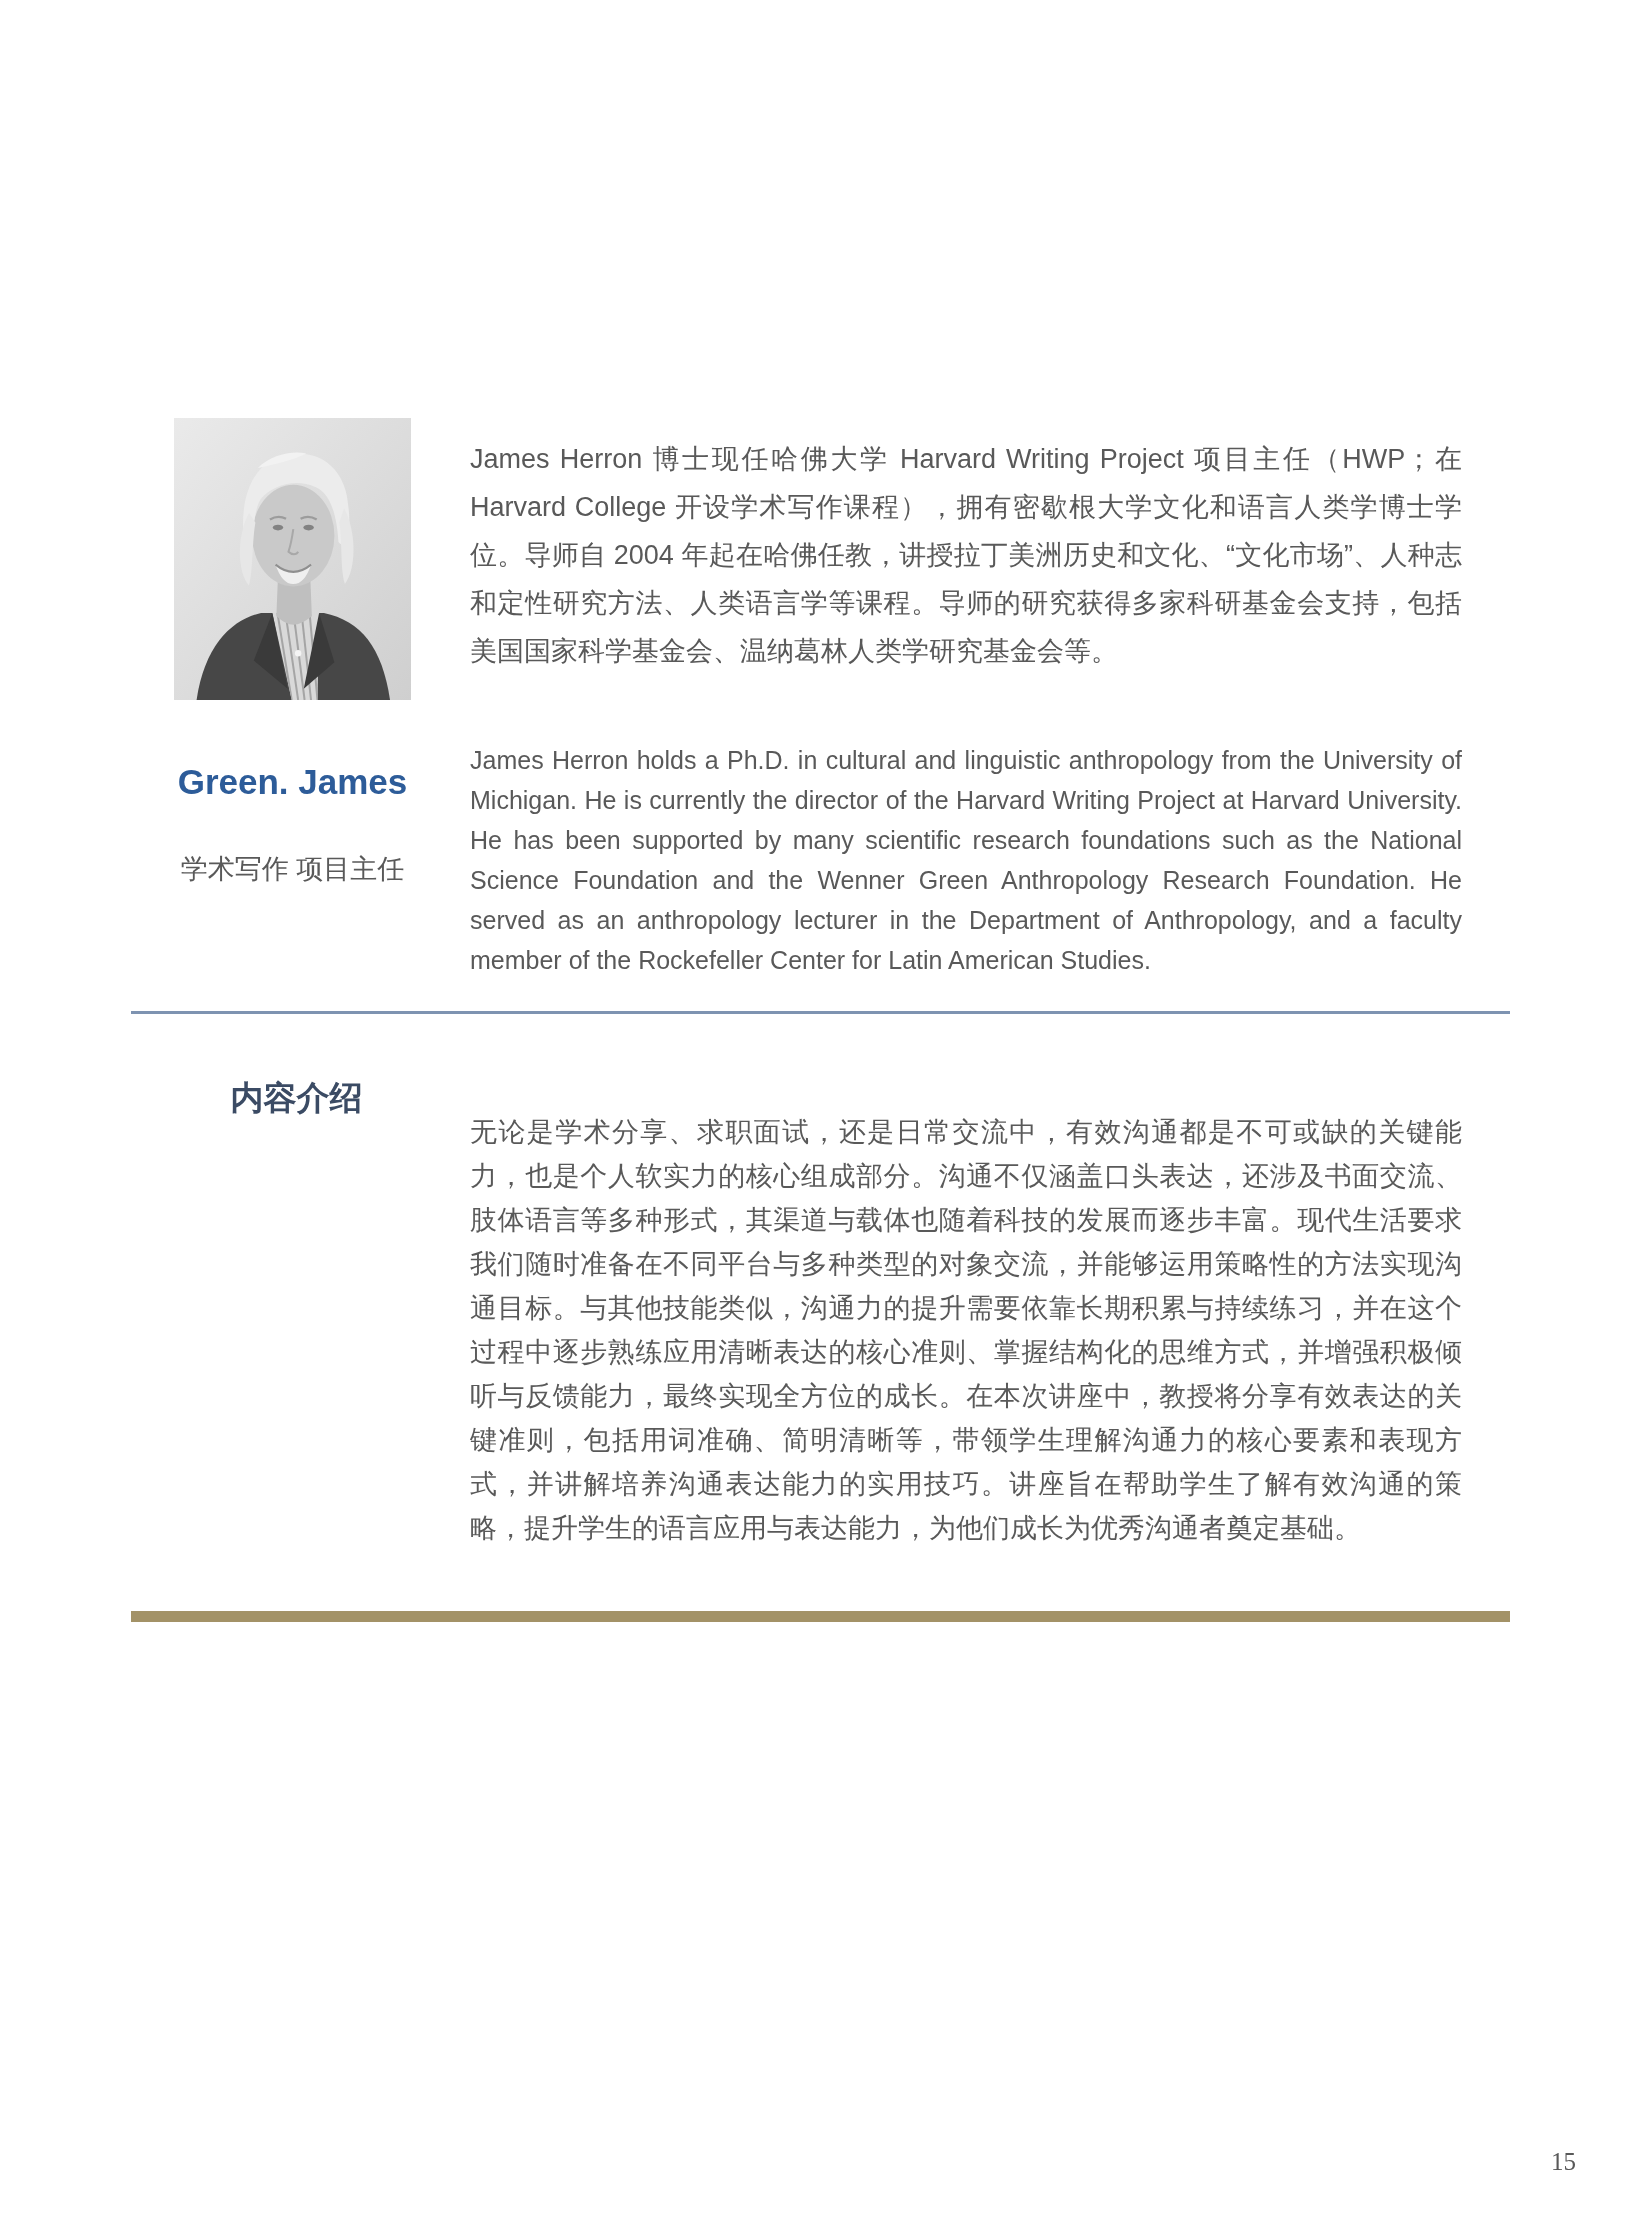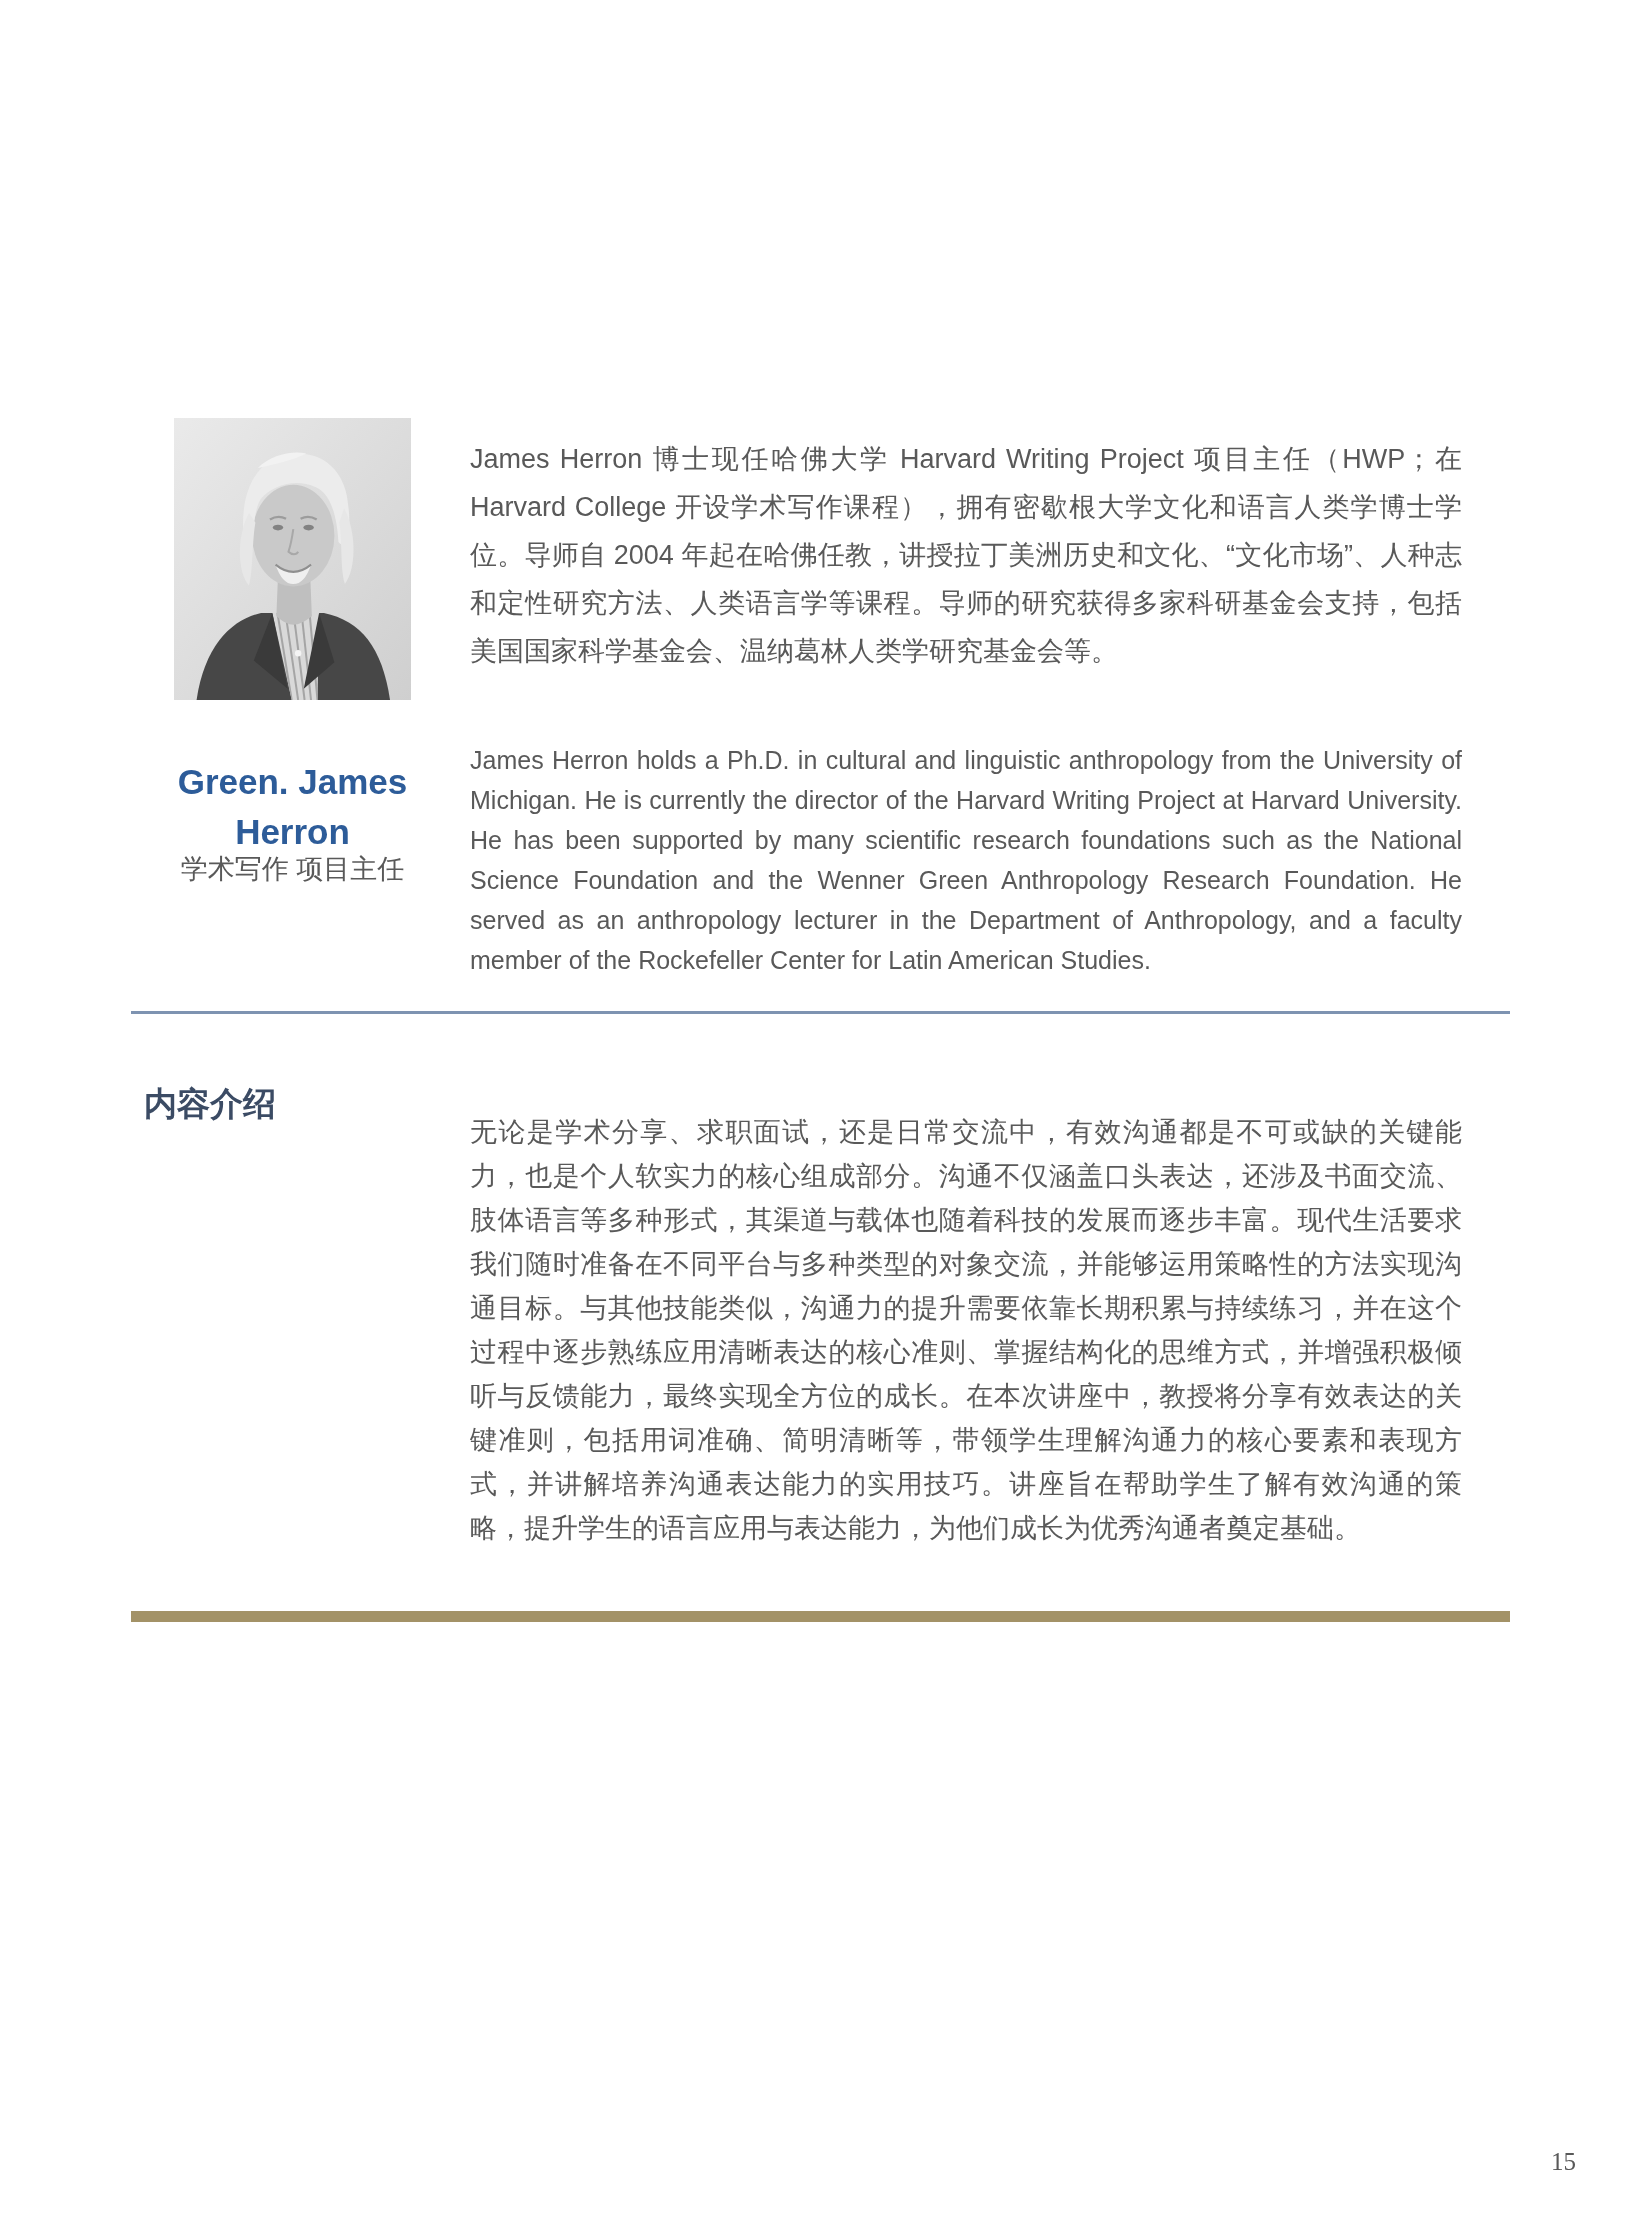--- a/index.html
+++ b/index.html
@@ -76,24 +76,25 @@
   .divider-thin{
     position:absolute;
     left:131px; top:1011px;
     width:1379px; height:3.2px;
     background:#7e93b1;
   }
   .intro-heading{
     position:absolute;
     left:138px; top:1076px;
     width:317px;
+    text-align:center;
     color:#3b4b64;
     font-size:33px;
     font-weight:bold;
-    margin:6px;
+    margin:0;
   }
   .intro-body{
     position:absolute;
     left:470px; top:1083px;
     width:992px;
     color:#595959;
     font-size:27px;
     line-height:44px;
     text-align:justify;
     text-justify:inter-ideograph;
@@ -164,21 +165,20 @@
 
       <path d="M97 152 C84 164 84 128 88 104 C96 66 118 46 150 44 C192 42 214 74 216 108 C220 134 216 168 204 154 C202 120 194 94 176 86 C150 74 122 84 108 100 C100 112 99 134 97 152 Z" fill="#ececec"></path>
       <path d="M93 118 C77 148 79 192 93 208 C98 192 97 150 101 130 Z" fill="#e7e7e7"></path>
       <path d="M211 112 C227 142 226 188 212 206 C206 188 209 150 205 130 Z" fill="#e7e7e7"></path>
       <path d="M104 62 C120 46 146 40 164 44 C150 52 122 58 104 62 Z" fill="#f2f2f2"></path>
     </svg>
   </figure>
 
   <div class="prof-name">
     <div>Green. James</div>
-    <div>Herron</div>
   </div>
 
   <div class="prof-affil">
     <div>学术写作 项目主任</div>
   </div>
 
   <p class="bio-zh">James Herron 博士现任哈佛大学 Harvard Writing Project 项目主任（HWP；在 Harvard College 开设学术写作课程），拥有密歇根大学文化和语言人类学博士学位。导师自 2004 年起在哈佛任教，讲授拉丁美洲历史和文化、“文化市场”、人种志和定性研究方法、人类语言学等课程。导师的研究获得多家科研基金会支持，包括美国国家科学基金会、温纳葛林人类学研究基金会等。</p>
 
   <p class="bio-en">James Herron holds a Ph.D. in cultural and linguistic anthropology from the University of Michigan. He is currently the director of the Harvard Writing Project at Harvard University. He has been supported by many scientific research foundations such as the National Science Foundation and the Wenner Green Anthropology Research Foundation. He served as an anthropology lecturer in the Department of Anthropology, and a faculty member of the Rockefeller Center for Latin American Studies.</p>
 

